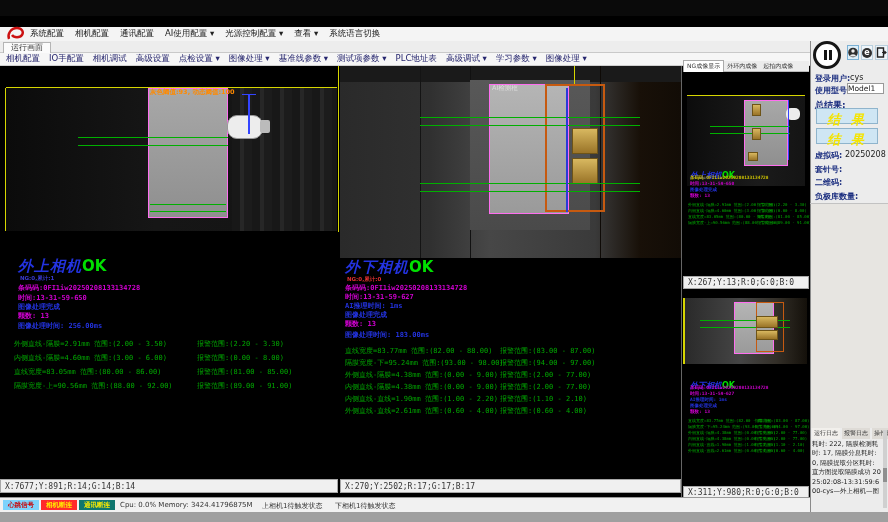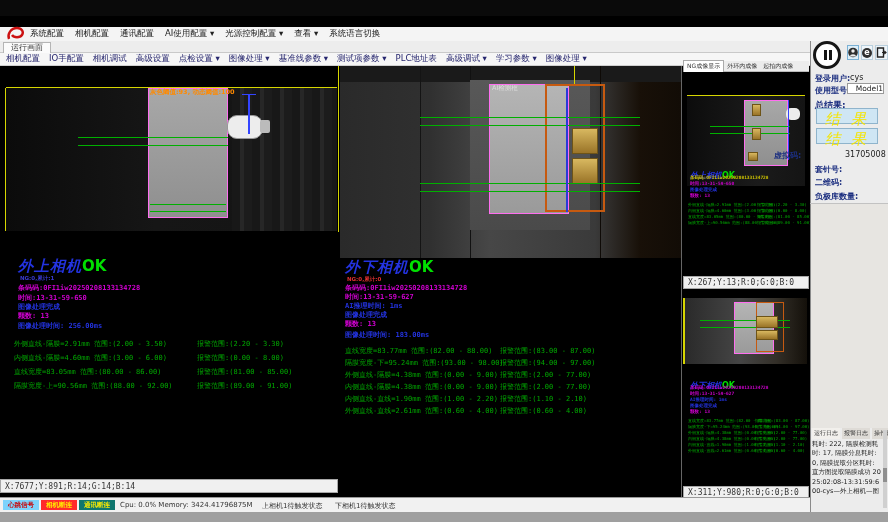--- a/index.html
+++ b/index.html
@@ -35,21 +35,21 @@
   .mini-tab.active{background:#fff;border:1px solid #aaa;border-bottom:none}
   .mtitle{font-family:"DejaVu Serif",serif;font-style:italic;font-weight:bold;font-size:8px;color:#2333e0;white-space:nowrap}
   .mok{font-style:normal;font-weight:bold;font-size:8px;color:#00e000}
   .mline{position:absolute;font-family:"DejaVu Sans Mono",monospace;font-size:4.5px;font-weight:bold;white-space:nowrap}
   .mrow{position:absolute;font-family:"DejaVu Sans Mono",monospace;font-size:4px;color:#00a800;white-space:nowrap}
   
   .panel{left:810px;top:41px;width:78px;height:471px;background:#ececec;border-left:1px solid #8a8a8a}
   .plabel{position:absolute;font-size:8px;font-weight:bold;color:#1c2f80;white-space:nowrap}
   .pvalue{position:absolute;font-size:8px;color:#222;white-space:nowrap}
   .result-box{position:absolute;width:62px;height:16px;background:#cfe6f4;border:1px solid #8fb4cc;text-align:center}
-  .result-box span{font-family:"DejaVu Serif",serif;font-style:italic;font-weight:normal;font-size:15px;line-height:15px;color:#f5e400;letter-spacing:3px}
+  .result-box span{font-family:"DejaVu Serif",serif;font-style:italic;font-weight:bold;font-size:13px;line-height:15px;color:#f5e400;letter-spacing:3px}
   .circle-btn{position:absolute;left:813px;top:41px;width:28px;height:28px;border-radius:50%;border:3px solid #151515;background:#fff}
   .pause-bar{position:absolute;width:3px;height:10px;background:#151515;top:6px}
   .sm-btn{position:absolute;width:12px;height:15px;top:45px;border:1px solid #b9cfdd;background:#eef5fa;display:flex;align-items:center;justify-content:center}
   .log-tab{font-size:6px;color:#333;padding:1px 2px;background:#dedbd6;margin-right:2px;white-space:nowrap}
   .log-tab.active{background:#f2f0ec}
   .log-text{position:absolute;left:812px;top:440px;width:69px;height:56px;font-size:6.5px;line-height:1.45;color:#222;word-break:break-all;overflow:hidden}
   
   .statusbar{left:0;top:497px;width:810px;height:15px;background:#f1f1f1;border-top:1px solid #999}
   .badge{position:absolute;top:500px;width:36px;height:10px;font-size:6.5px;font-weight:bold;text-align:center;line-height:10px;white-space:nowrap}
   .sbtext{position:absolute;top:501px;font-size:7px;color:#333;white-space:nowrap}
@@ -171,20 +171,21 @@
     <div class="grow" style="left:160px;top:292px">报警范围:(94.00 - 97.00)</div>
     <div class="grow" style="left:5px;top:304px">外侧直线-隔膜=4.38mm 范围:(0.00 - 9.00)</div>
     <div class="grow" style="left:160px;top:304px">报警范围:(2.00 - 77.00)</div>
     <div class="grow" style="left:5px;top:316px">内侧直线-隔膜=4.38mm 范围:(0.00 - 9.00)</div>
     <div class="grow" style="left:160px;top:316px">报警范围:(2.00 - 77.00)</div>
     <div class="grow" style="left:5px;top:328px">内侧直线-直线=1.90mm 范围:(1.00 - 2.20)</div>
     <div class="grow" style="left:160px;top:328px">报警范围:(1.10 - 2.10)</div>
     <div class="grow" style="left:5px;top:340px">外侧直线-直线=2.61mm 范围:(0.60 - 4.00)</div>
     <div class="grow" style="left:160px;top:340px">报警范围:(0.60 - 4.00)</div>
   </div>
+  <div class="abs pane-status" style="left:340px;top:479px;width:341px;height:14px">X:270;Y:2502;R:17;G:17;B:17</div>
 
   <div class="abs" style="left:681px;top:66px;width:1px;height:431px;background:#666"></div>
 
   <div class="abs mini-head" style="left:683px;top:61px;width:126px;height:11px">
     <span class="mini-tab active">NG成像显示</span>
     <span class="mini-tab">外环内成像</span>
     <span class="mini-tab">起拍内成像</span>
   </div>
   <div class="abs" style="left:683px;top:72px;width:126px;height:204px;background:#000">
     <div class="abs" style="left:4px;top:24px;width:118px;height:90px;background:linear-gradient(90deg,#0c0c0c,#1b1b1b 60%,#141414)"></div>
@@ -266,26 +267,26 @@
   <div class="sm-btn" style="left:875px;width:13px">
     <svg width="11" height="11" viewBox="0 0 11 11">
         <path d="M1.5 1 h6 v9 h-6 Z" fill="none" stroke="#222" stroke-width="1.4"></path>
         <path d="M6 5.5 h4 M8.3 3.8 L10 5.5 L8.3 7.2" fill="none" stroke="#222" stroke-width="1.2"></path>
       </svg>
   </div>
 
   <div class="plabel" style="left:815px;top:73px">登录用户:</div>
   <div class="pvalue" style="left:850px;top:73px">cys</div>
   <div class="plabel" style="left:815px;top:85px">使用型号:</div>
-  <div class="abs" style="left:847px;top:83px;width:37px;height:11px;background:#fff;border:1px solid #999;font-size:7.5px;text-align:right;color:#222">Model1</div>
+  <div class="abs" style="left:847px;top:83px;width:37px;height:11px;background:#fff;border:1px solid #999;font-size:7.5px;text-align:left;color:#222">Model1</div>
   <div class="plabel" style="left:815px;top:99px;font-size:9px">总结果:</div>
   <div class="result-box" style="left:816px;top:108px"><span>结 果</span></div>
   <div class="result-box" style="left:816px;top:128px"><span>结 果</span></div>
-  <div class="plabel" style="left:774px;top:150px">虚拟码:</div>
-  <div class="pvalue" style="left:845px;top:150px">31705008</div>
+  <div class="plabel" style="left:815px;top:150px">虚拟码:</div>
+  <div class="pvalue" style="left:845px;top:150px">20250208</div>
   <div class="plabel" style="left:815px;top:164px">套针号:</div>
   <div class="plabel" style="left:815px;top:177px">二维码:</div>
   <div class="plabel" style="left:815px;top:191px">负极库数量:</div>
   <div class="abs" style="left:810px;top:203px;width:78px;height:1px;background:#c2c2c2"></div>
   <div class="abs" style="left:811px;top:204px;width:77px;height:224px;background:#e7e5e1"></div>
 
   <div class="abs" style="left:812px;top:428px;display:flex">
     <span class="log-tab active">运行日志</span>
     <span class="log-tab">报警日志</span>
     <span class="log-tab">操作日志</span>

